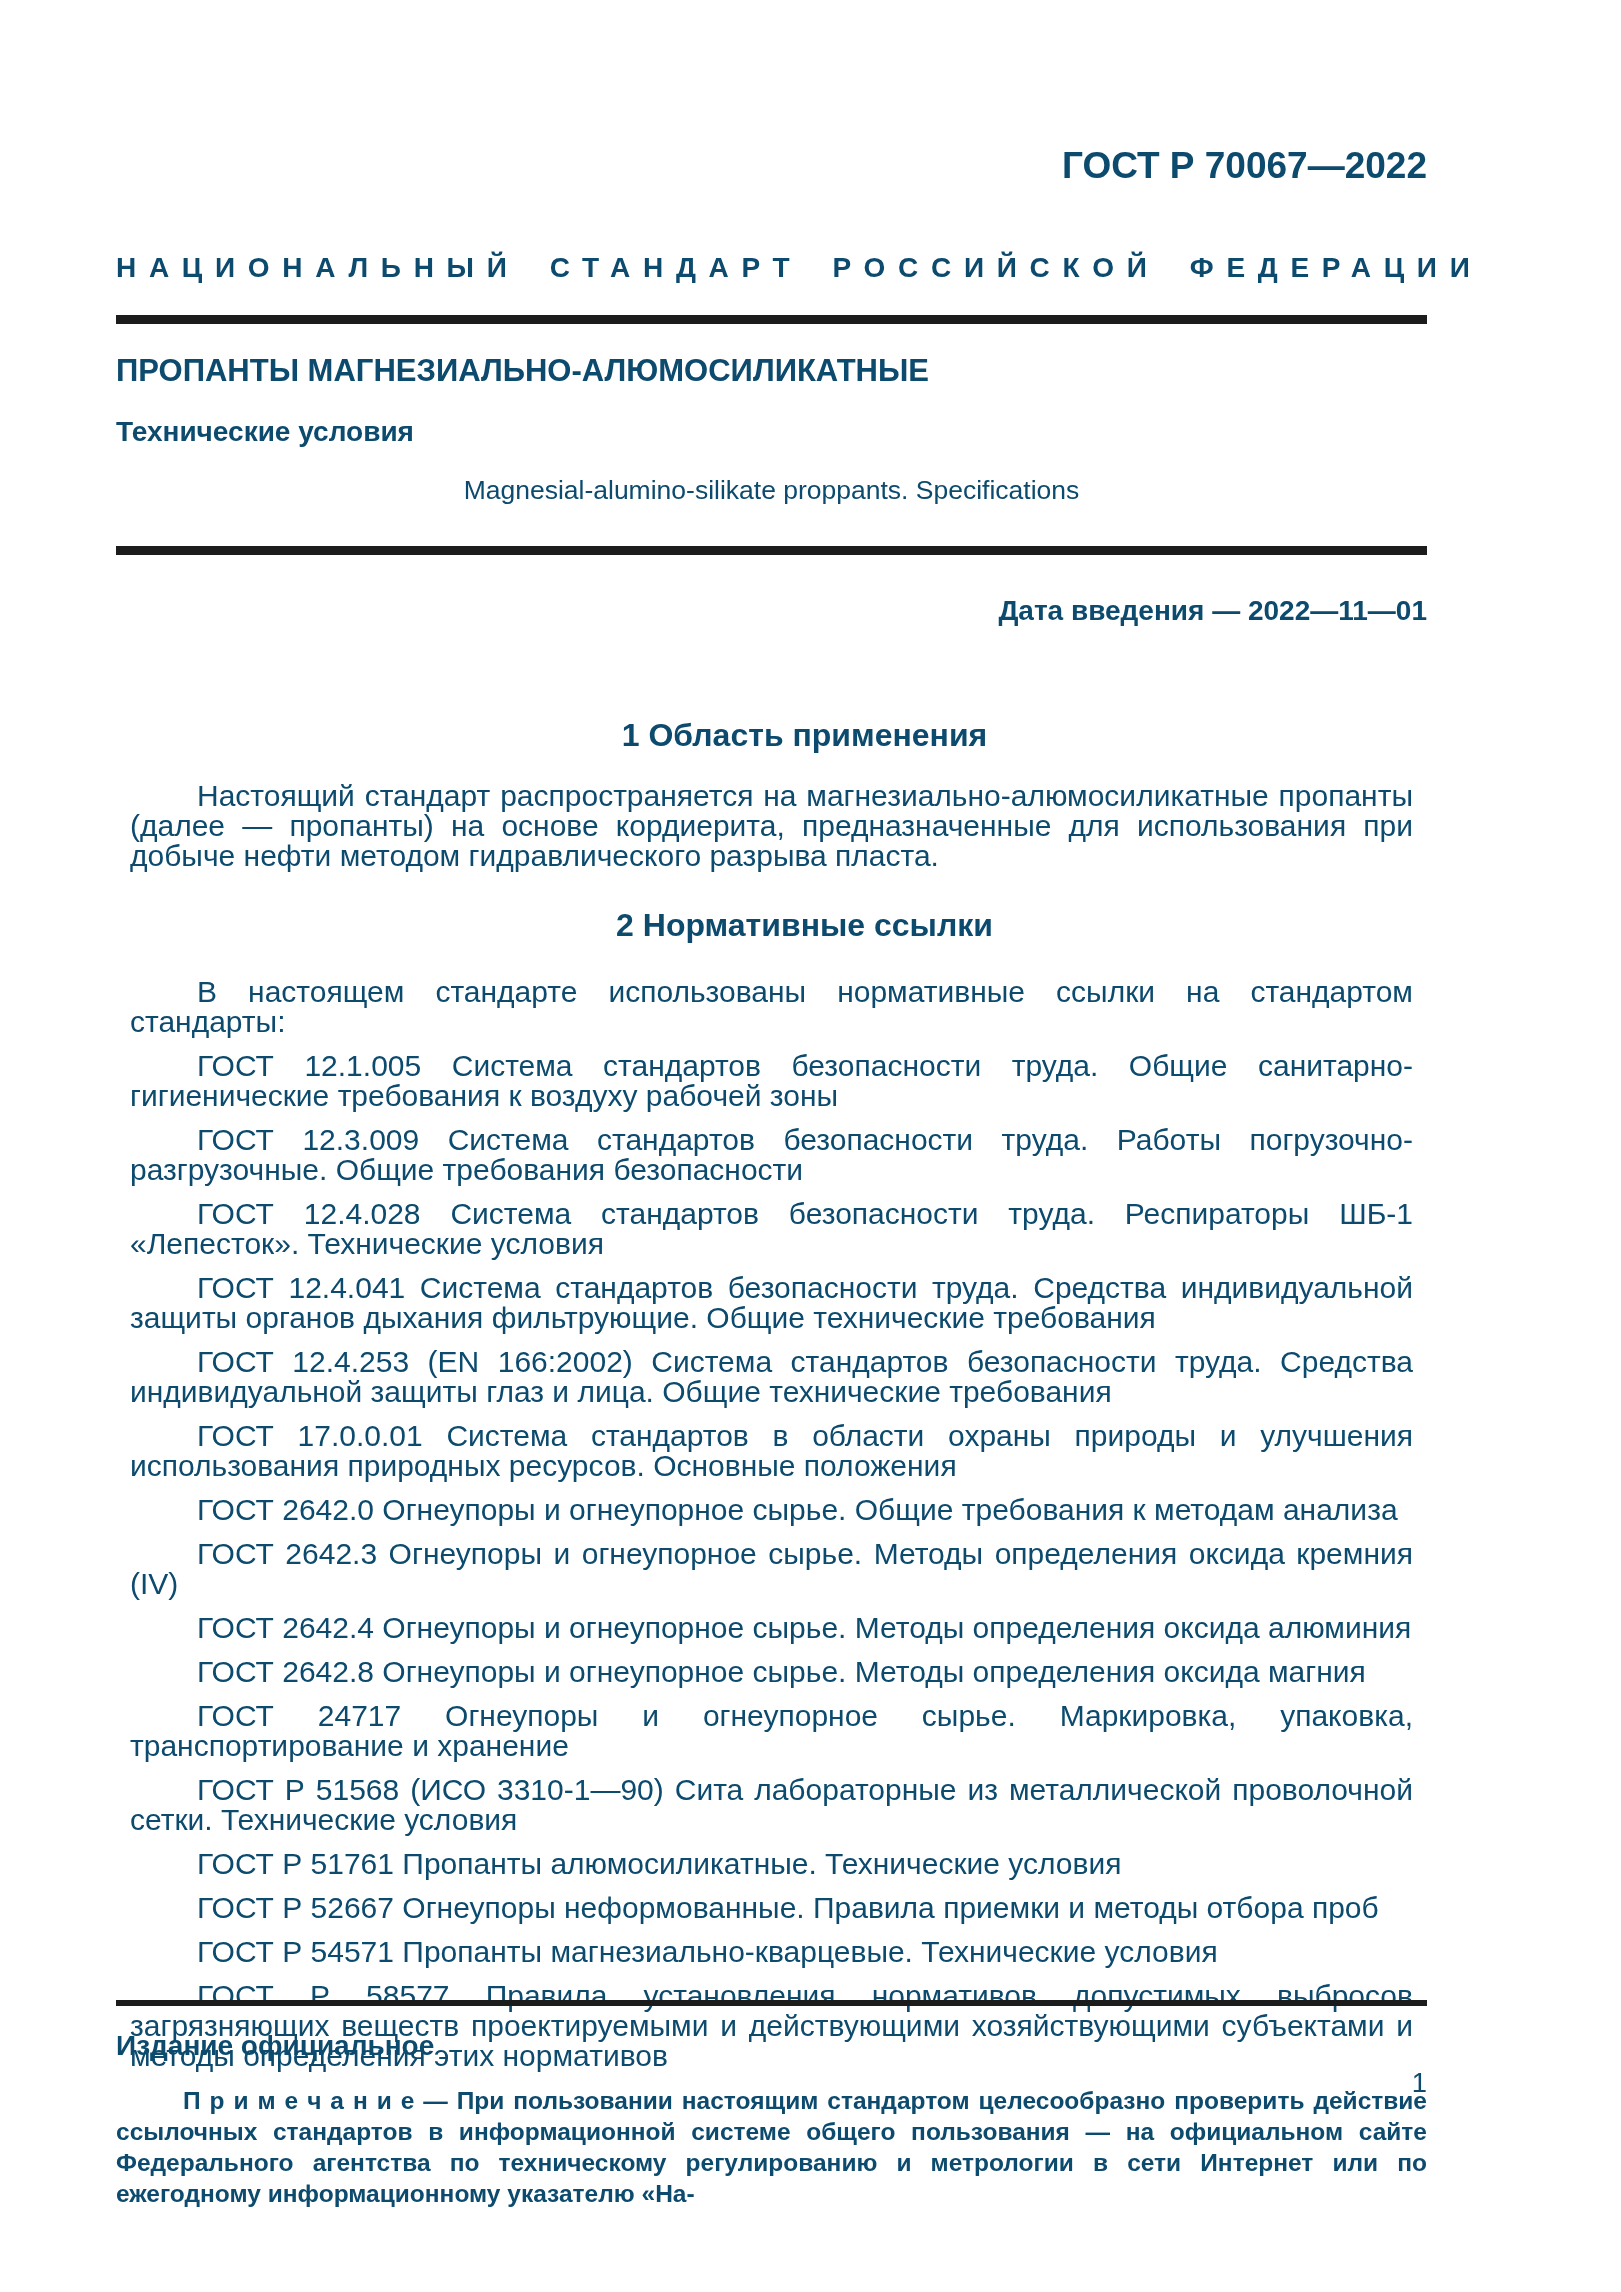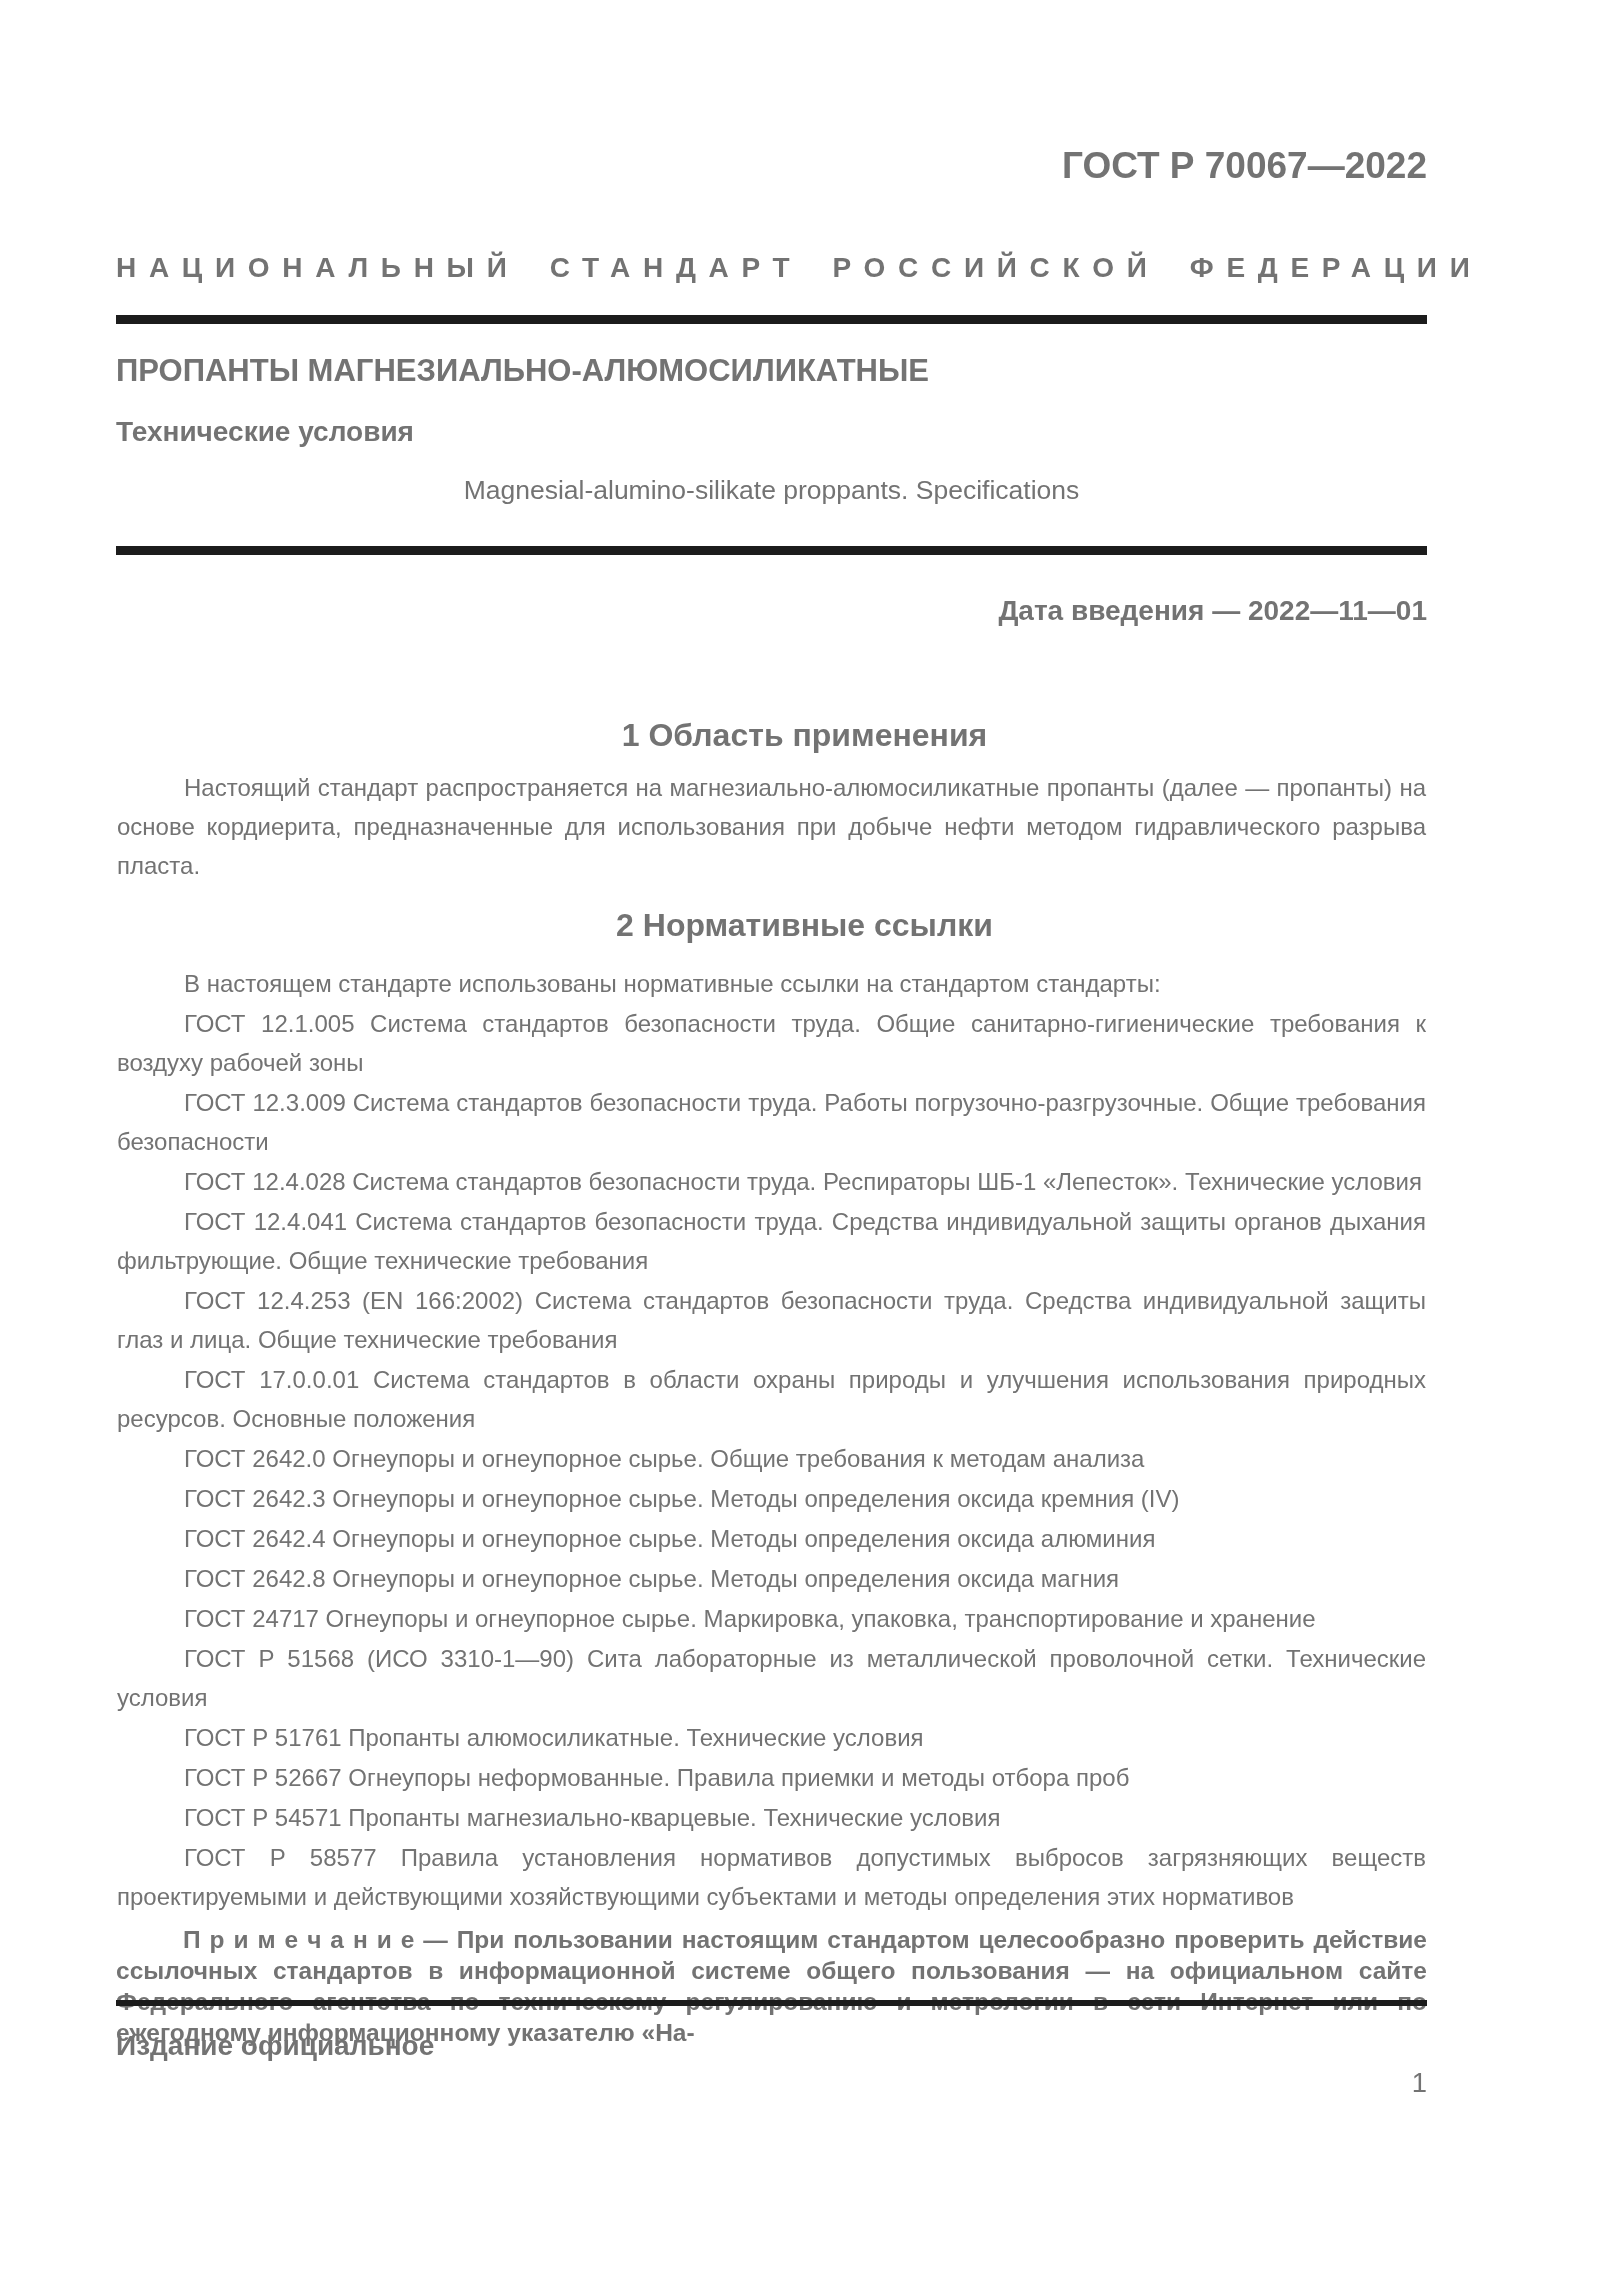--- a/index.html
+++ b/index.html
@@ -1,21 +1,21 @@
 <!DOCTYPE html>
 <html lang="ru"><head>
 <meta charset="utf-8">
 <style>
   html,body{margin:0;padding:0;background:#e8e8e8;}
   .page{
     position:relative;
     width:1621px;height:2293px;
     background:#ffffff;
     font-family:"Liberation Sans",sans-serif;
-    color:#737373;
+    color:#0c4a6e;
     overflow:hidden;
   }
   .abs{position:absolute;}
   
   .doc-number{
     top:147px;right:194px;
     font-size:37px;font-weight:bold;line-height:1;
     white-space:nowrap;
   }
   .std-line{
@@ -45,22 +45,22 @@
   .sec-h{
     left:182px;width:1245px;
     font-size:32px;font-weight:bold;line-height:1.1;margin:0;text-align:center;
   }
   .sec1-h{top:718px;}
   .sec2-h{top:908px;}
   .flow{left:116px;width:1311px;}
   .sec1-p{top:767px;}
   .sec2-body{top:963px;}
   p.body-p{
-    margin:1px;
-    font-size:24px;line-height:39px;
+    margin:14px;
+    font-size:30px;line-height:30px;
     text-align:justify;text-indent:67px;
     hyphens:manual;-webkit-hyphens:manual;
   }
   p.note{
     margin:7.8px 0 0 0;
     font-size:24.5px;line-height:31px;
     text-align:justify;text-indent:67px;
     hyphens:manual;font-weight:bold;-webkit-hyphens:manual;
   }
   .footer-rule{top:2000px;left:116px;width:1311px;height:5.9px;background:#1c1c1c;}

